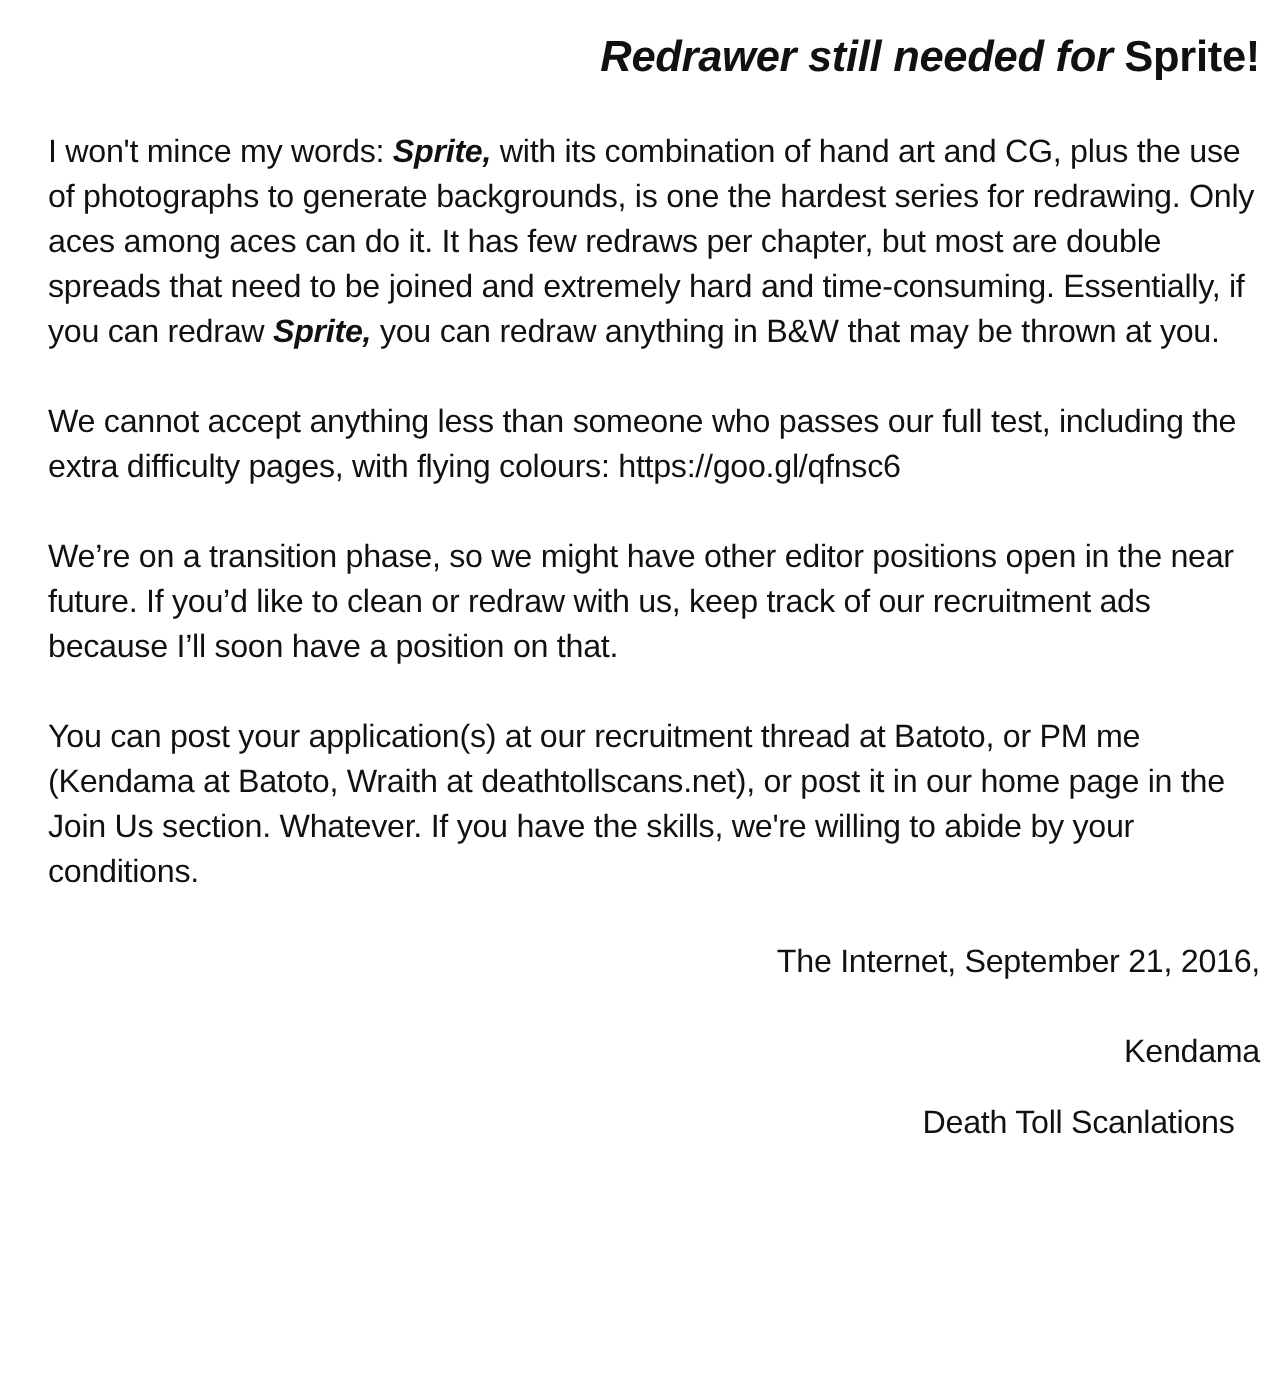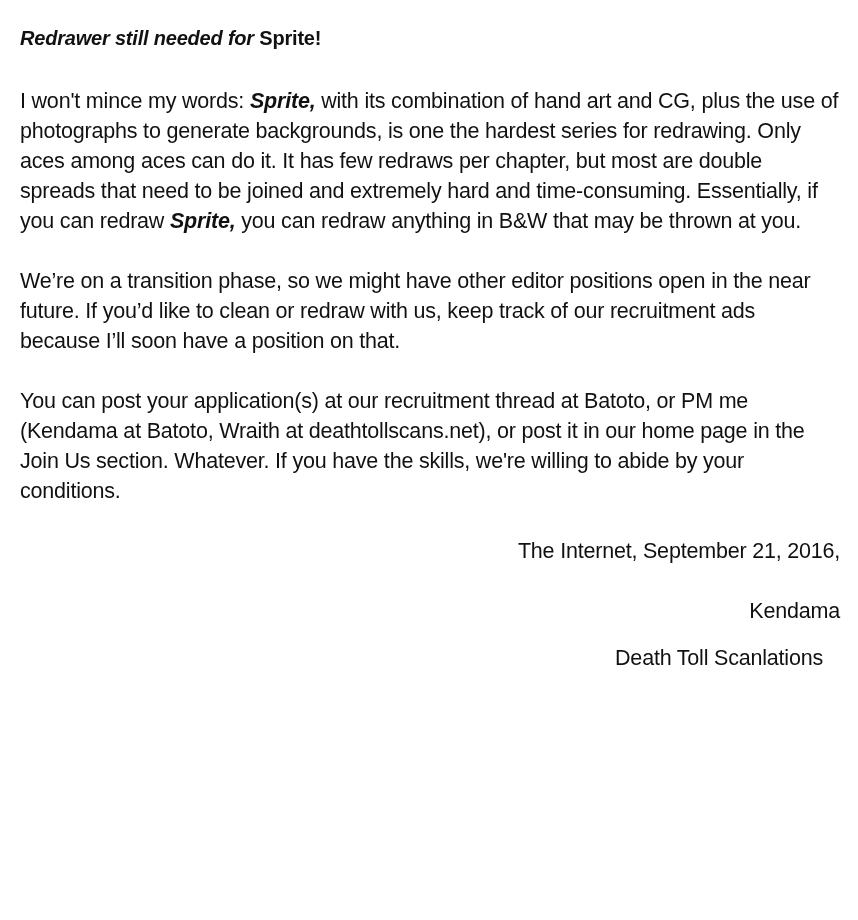--- a/index.html
+++ b/index.html
@@ -12,47 +12,48 @@
     font-family: "Liberation Sans", sans-serif;
     overflow: hidden;
   }
   .doc {
     padding: 20px 18px 0 20px;
     font-size: 21.5px;
     line-height: 30px;
     letter-spacing: -0.2px;
   }
   .title {
-    text-align: left;
-    font-size: 20px;
+    text-align: right;
+    font-size: 29px;
     line-height: 36px;
     margin: 0 0 4px 0;
     font-weight: 700;
   }
   .para {
-    margin: 30px 0 0 0;
+    margin: 30px 0 0 12px;
   }
   .sig {
     margin: 30px 0 0 0;
     text-align: right;
   }
   .sig-group {
     margin: 17px;
     text-align: right;
   }
   .seg-regular { font-weight: 400; font-style: normal; }
   .seg-bold { font-weight: 700; font-style: normal; }
   .seg-bold-italic { font-weight: 700; font-style: italic; }
 </style>
 </head>
 <body style="background: rgb(255, 255, 255); color: rgb(17, 17, 17);">
 
 <div class="doc">
   <h1 class="title"><span class="seg-bold-italic">Redrawer still needed for </span><span class="seg-bold">Sprite!</span></h1>
   <div id="paragraphs">
       <p class="para"><span class="seg-regular">I won't mince my words: </span><span class="seg-bold-italic">Sprite,</span><span class="seg-regular"> with its combination of hand art and CG, plus the use of photographs to generate backgrounds, is one the hardest series for redrawing. Only aces among aces can do it. It has few redraws per chapter, but most are double spreads that need to be joined and extremely hard and time-consuming. Essentially, if you can redraw </span><span class="seg-bold-italic">Sprite,</span><span class="seg-regular"> you can redraw anything in B&amp;W that may be thrown at you.</span></p>
+      <p class="para"><span class="seg-regular">We cannot accept anything less than someone who passes our full test, including the extra difficulty pages, with flying colours: </span><span class="seg-regular">https://goo.gl/qfnsc6</span></p>
       <p class="para"><span class="seg-regular">We’re on a transition phase, so we might have other editor positions open in the near future. If you’d like to clean or redraw with us, keep track of our recruitment ads because I’ll soon have a position on that.</span></p>
       <p class="para"><span class="seg-regular">You can post your application(s) at our recruitment thread at Batoto, or PM me (Kendama at Batoto, Wraith at deathtollscans.net), or post it in our home page in the Join Us section. Whatever. If you have the skills, we're willing to abide by your conditions.</span></p>
     </div>
   <p class="sig">The Internet, September 21, 2016,</p>
   <p class="sig">Kendama</p>
   <p class="sig-group">Death Toll Scanlations</p>
 </div>
 
 </body></html>

